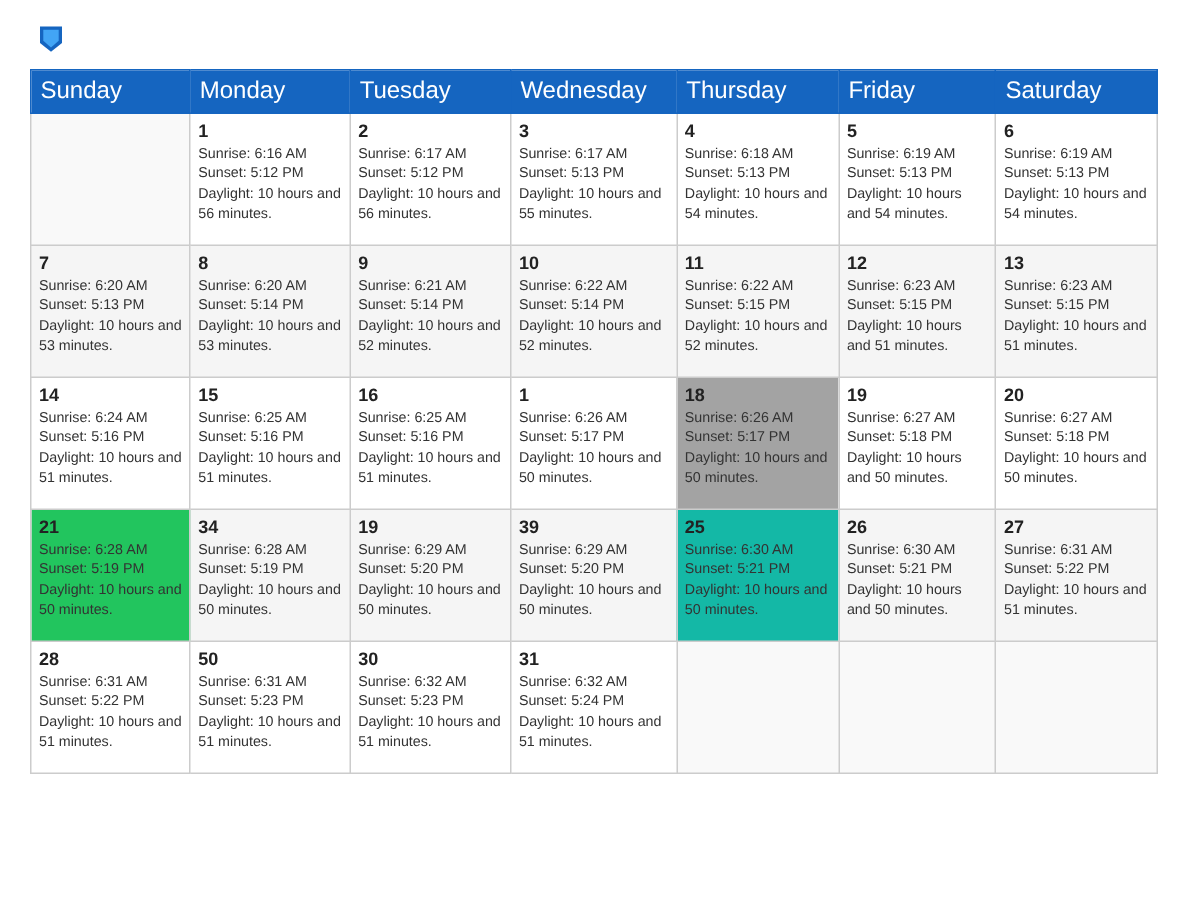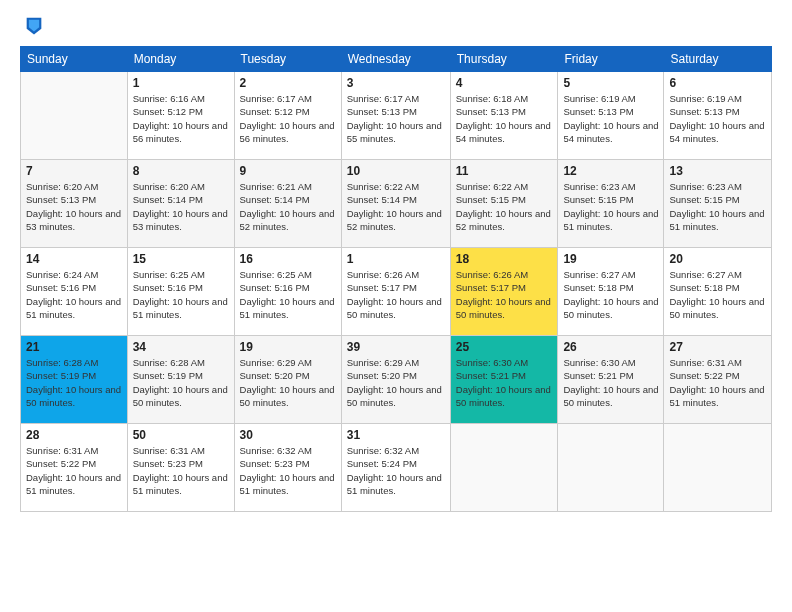--- a/index.html
+++ b/index.html
@@ -47,21 +47,21 @@
       width: 100%;
       border-collapse: collapse;
       border: 1px solid #ccc;
       font-size: 10px;
     }
     .calendar th {
       background: #1565c0;
       color: #fff;
       text-align: left;
       padding: 5px 6px;
-      font-size: 12px;
+      font-size: 16px;
       font-weight: normal;
       border: 1px solid #1565c0;
     }
     .calendar td {
       vertical-align: top;
       border: 1px solid #ccc;
       padding: 4px 5px;
       width: 113px;
       height: 88px;
     }
@@ -222,41 +222,41 @@
             <div class="day-info" style="white-space: pre-line;">Sunrise: 6:25 AM
 Sunset: 5:16 PM
 Daylight: 10 hours and 51 minutes.</div>
           </td>
           <td style="background: rgb(255, 255, 255);">
             <span class="day-num">1</span>
             <div class="day-info" style="white-space: pre-line;">Sunrise: 6:26 AM
 Sunset: 5:17 PM
 Daylight: 10 hours and 50 minutes.</div>
           </td>
-          <td style="background: #fde047; margin-left: 48px;">
+          <td style="background: #a3a3a3; margin-left: 48px;">
             <span class="day-num">18</span>
             <div class="day-info" style="white-space: pre-line;">Sunrise: 6:26 AM
 Sunset: 5:17 PM
 Daylight: 10 hours and 50 minutes.</div>
           </td>
           <td style="background: rgb(255, 255, 255);">
             <span class="day-num">19</span>
             <div class="day-info" style="white-space: pre-line;">Sunrise: 6:27 AM
 Sunset: 5:18 PM
 Daylight: 10 hours and 50 minutes.</div>
           </td>
           <td style="background: rgb(255, 255, 255);">
             <span class="day-num">20</span>
             <div class="day-info" style="white-space: pre-line;">Sunrise: 6:27 AM
 Sunset: 5:18 PM
 Daylight: 10 hours and 50 minutes.</div>
           </td>
         </tr>
         <tr>
-          <td style="background: #0ea5e9; margin-left: 44px;">
+          <td style="background: #22c55e; margin-left: 44px;">
             <span class="day-num">21</span>
             <div class="day-info" style="white-space: pre-line;">Sunrise: 6:28 AM
 Sunset: 5:19 PM
 Daylight: 10 hours and 50 minutes.</div>
           </td>
           <td style="background: rgb(245, 245, 245);">
             <span class="day-num">34</span>
             <div class="day-info" style="white-space: pre-line;">Sunrise: 6:28 AM
 Sunset: 5:19 PM
 Daylight: 10 hours and 50 minutes.</div>

